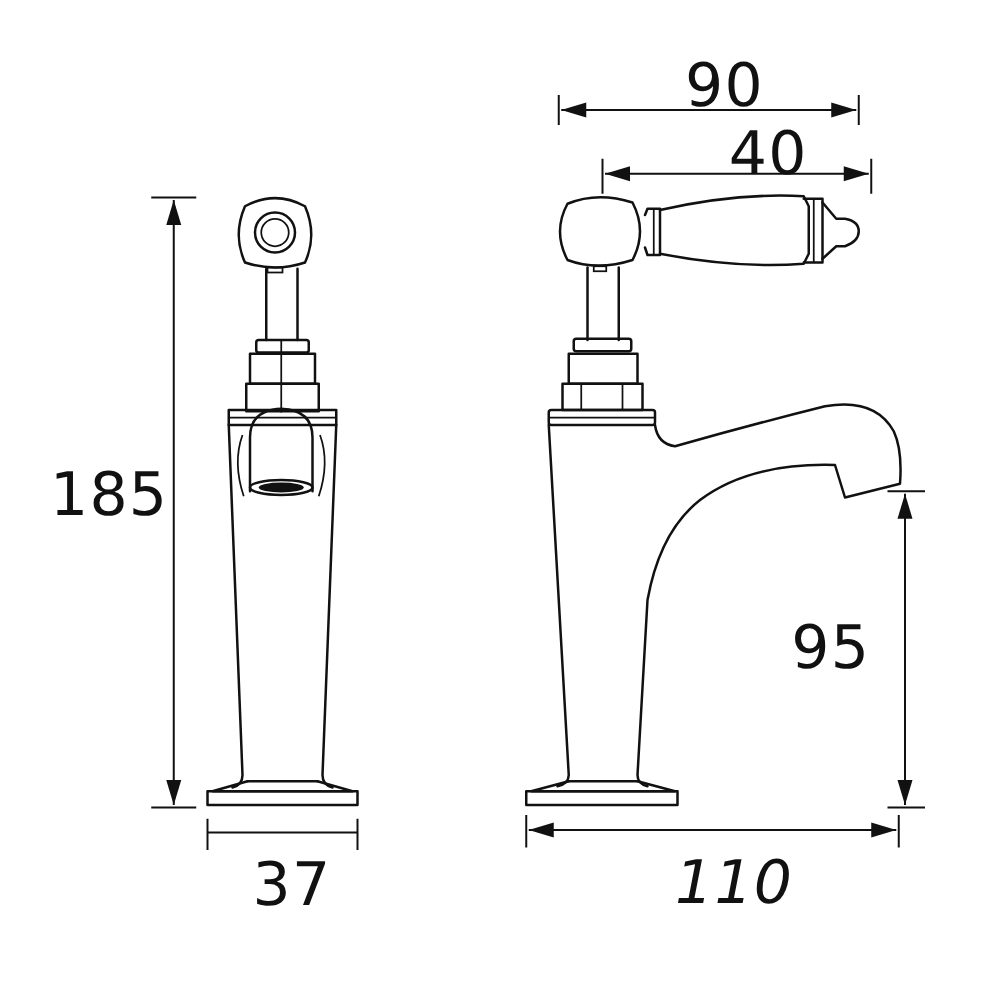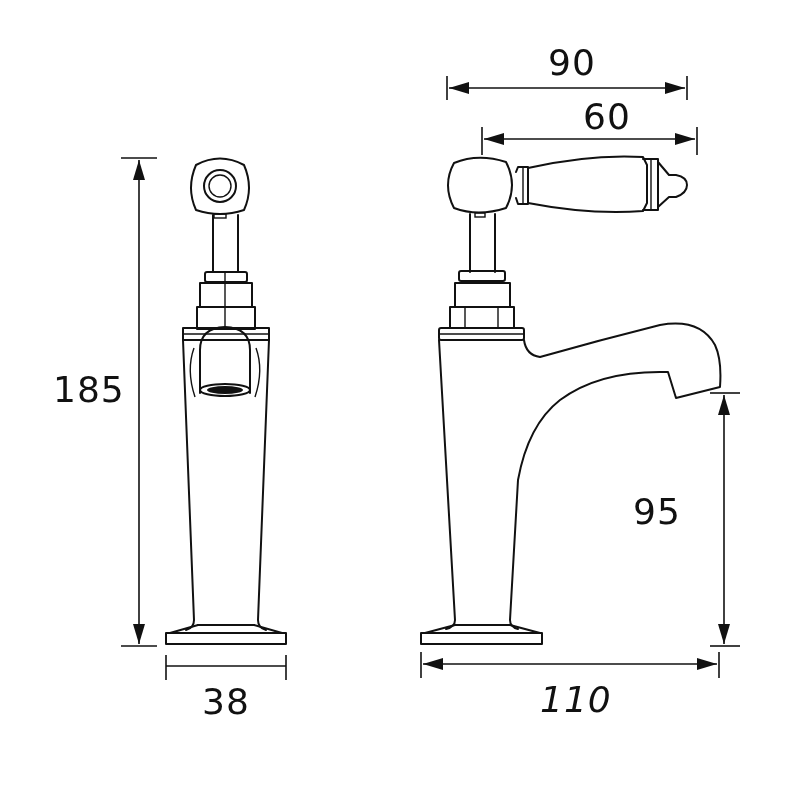--- a/index.html
+++ b/index.html
@@ -5,21 +5,21 @@
     html, body { margin: 0; padding: 0; background: #ffffff; }
     body { width: 800px; height: 800px; overflow: hidden; position: relative; }
     #drawing { position: absolute; left: 0; top: 0; width: 800px; height: 800px; }
     .ln { fill: none; stroke: #111; stroke-width: 2; stroke-linejoin: round; stroke-linecap: round; }
     .thin { fill: none; stroke: #111; stroke-width: 1.4; }
     .dim { fill: none; stroke: #111; stroke-width: 1.6; }
     .arrow { fill: #111; stroke: none; }
     .label {
       position: absolute;
       font-family: "DejaVu Sans", sans-serif;
-      font-size: 36px;
+      font-size: 48px;
       color: #111;
       line-height: 1;
       letter-spacing: 1px;
     }
   </style>
 </head>
 <body>
 
 <svg id="drawing" viewBox="0 0 800 800" xmlns="http://www.w3.org/2000/svg">
 
@@ -126,18 +126,18 @@
   </g>
   <g>
     <line class="dim" x1="421" y1="652" x2="421" y2="678"></line>
     <line class="dim" x1="719" y1="652" x2="719" y2="678"></line>
     <line class="dim" x1="423" y1="664" x2="717" y2="664"></line>
     <polygon class="arrow" points="423,664 443,658 443,670"></polygon>
     <polygon class="arrow" points="717,664 697,658 697,670"></polygon>
   </g>
 </svg>
 
-<div class="label" style="left:53px; top:372px;">185</div>
-<div class="label" style="left:202px; top:684px;">38</div>
+<div class="label" style="left:40px; top:372px;">185</div>
+<div class="label" style="left:202px; top:684px;">37</div>
 <div class="label" style="left:548px; top:45px;">90</div>
-<div class="label" style="left:583px; top:99px;">60</div>
+<div class="label" style="left:583px; top:99px;">40</div>
 <div class="label" style="left:633px; top:494px;">95</div>
 <div class="label" style="left:540px; top:682px;font-style:italic;">110</div>
 
 </body></html>

